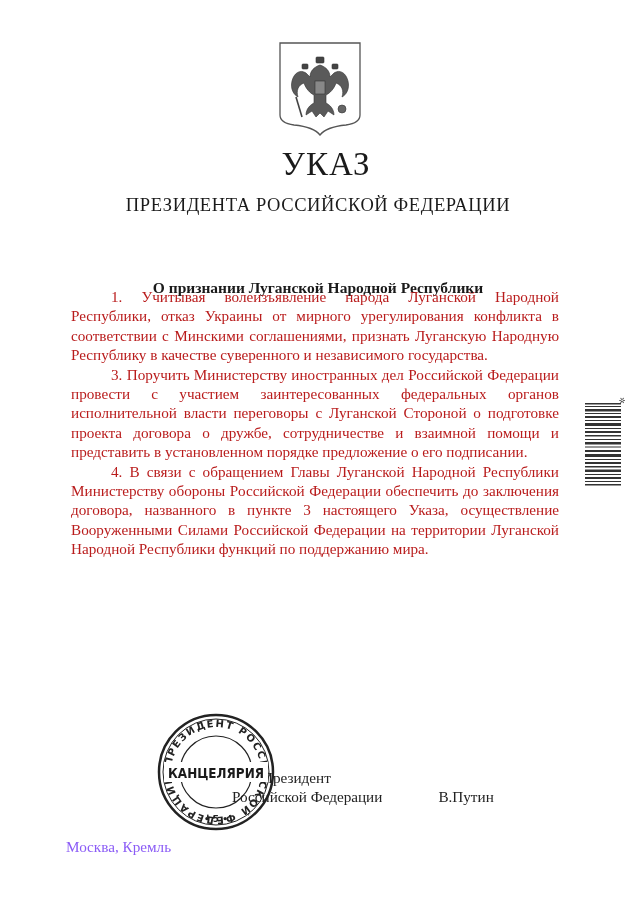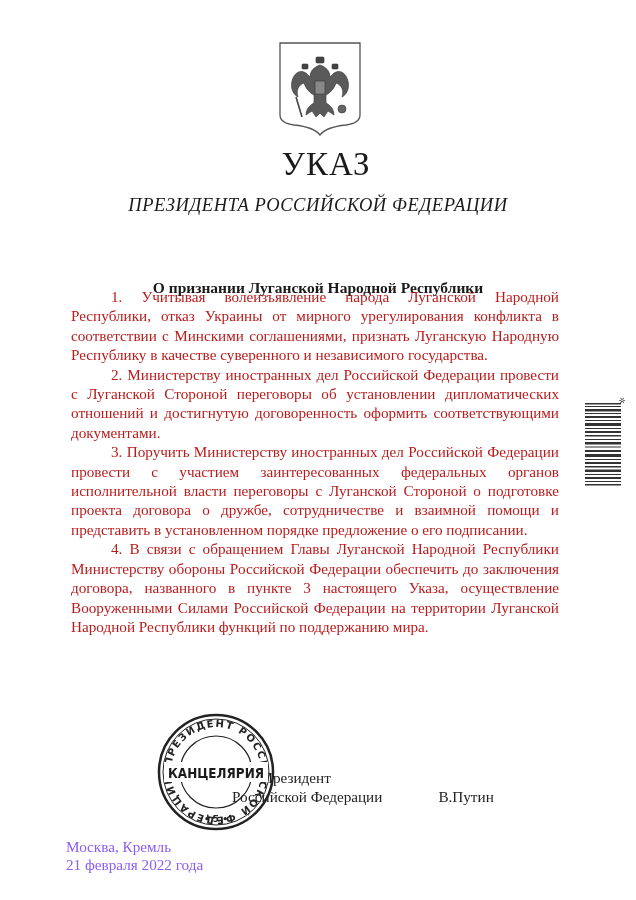--- a/index.html
+++ b/index.html
@@ -10,21 +10,21 @@
   }
   .emblem {
     position: absolute; left: 277px; left: 276px; top: 37px; width: 88px; height: 100px;
   }
   .title {
     position: absolute; left: 0; right: 0; top: 146px; text-align: center;
     font-size: 33px; letter-spacing: 1px; font-weight: normal; color: #1a1a1a; padding-left: 16px;
   }
   .subtitle {
     position: absolute; left: 0; right: 0; top: 195px; text-align: center;
-    font-size: 18.5px; letter-spacing: 0.6px; color: #1a1a1a; font-style: italic;
+    font-size: 18.5px; letter-spacing: 0.6px; color: #1a1a1a;
   }
   .heading {
     position: absolute; left: 0; right: 0; top: 242px; text-align: center;
     font-size: 15.5px; font-weight: bold; color: #1a1a1a; margin-top: 37px;
   }
   .body {
     position: absolute; left: 71px; width: 488px; top: 287px;
     font-size: 15.2px; line-height: 19.4px; text-align: justify; color: #b91c1c;
   }
   .body p { margin: 0; text-indent: 40px; text-align: justify; text-align-last: left; }
@@ -64,21 +64,20 @@
       <line x1="20" y1="60" x2="26" y2="80" stroke="#444" stroke-width="1.6"></line>
     </g>
   </svg>
 
   <div class="title">УКАЗ</div>
   <div class="subtitle">ПРЕЗИДЕНТА РОССИЙСКОЙ ФЕДЕРАЦИИ</div>
   <div class="heading">О признании Луганской Народной Республики</div>
 
   <div class="body">
     <p>1. Учитывая волеизъявление народа Луганской Народной Республики, отказ Украины от мирного урегулирования конфликта в соответствии с Минскими соглашениями, признать Луганскую Народную Республику в качестве суверенного и независимого государства.</p>
-    <p>2. Министерству иностранных дел Российской Федерации провести с Луганской Стороной переговоры об установлении дипломатических отношений и достигнутую договоренность оформить соответствующими документами.</p>
     <p>3. Поручить Министерству иностранных дел Российской Федерации провести с участием заинтересованных федеральных органов исполнительной власти переговоры с Луганской Стороной о подготовке проекта договора о дружбе, сотрудничестве и взаимной помощи и представить в установленном порядке предложение о его подписании.</p>
     <p>4. В связи с обращением Главы Луганской Народной Республики Министерству обороны Российской Федерации обеспечить до заключения договора, названного в пункте 3 настоящего Указа, осуществление Вооруженными Силами Российской Федерации на территории Луганской Народной Республики функций по поддержанию мира.</p>
   </div>
 
   <div class="signature">
     <div class="sig-title-1">Президент</div>
     <div class="sig-row">
       <span>Российской Федерации</span>
       <span>В.Путин</span>
     </div>
@@ -94,21 +93,20 @@
     <text font-family="DejaVu Sans, sans-serif" font-size="10" font-weight="bold" fill="#222" letter-spacing="1.5">
       <textPath href="#ringPath" startOffset="2%">ПРЕЗИДЕНТ РОССИЙСКОЙ ФЕДЕРАЦИИ</textPath>
     </text>
     <rect x="8" y="50" width="104" height="20" fill="#fff"></rect>
     <text x="60" y="66" text-anchor="middle" font-family="DejaVu Sans, sans-serif" font-size="14" font-weight="bold" fill="#1a1a1a" textLength="96" lengthAdjust="spacingAndGlyphs">КАНЦЕЛЯРИЯ</text>
     <text x="60" y="110" text-anchor="middle" font-family="DejaVu Sans, sans-serif" font-size="9" font-weight="bold" fill="#222">• 5 •</text>
   </svg>
 
   <div class="place">
     <div>Москва, Кремль</div>
-    <div>21 февраля 2022 года</div>
   </div>
 
   <svg class="barcode" viewBox="0 0 36 83">
     <g fill="#333">
       <rect x="0" y="0" width="36" height="1.5"></rect>
       <rect x="0" y="3" width="36" height="1"></rect>
       <rect x="0" y="6" width="36" height="2.5"></rect>
       <rect x="0" y="10" width="36" height="1"></rect>
       <rect x="0" y="13" width="36" height="2"></rect>
       <rect x="0" y="17" width="36" height="1"></rect>

